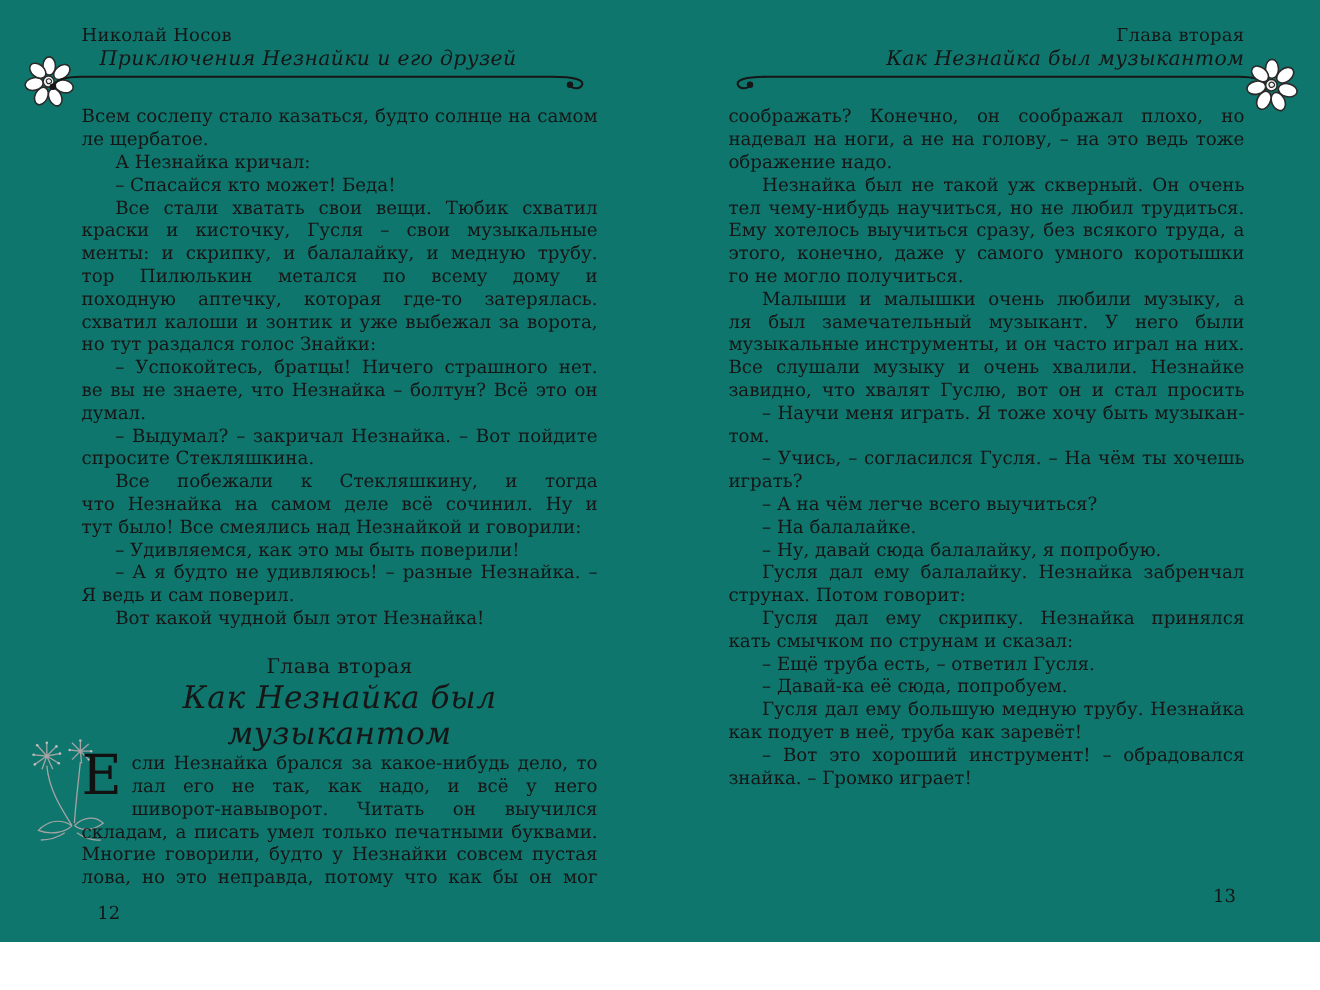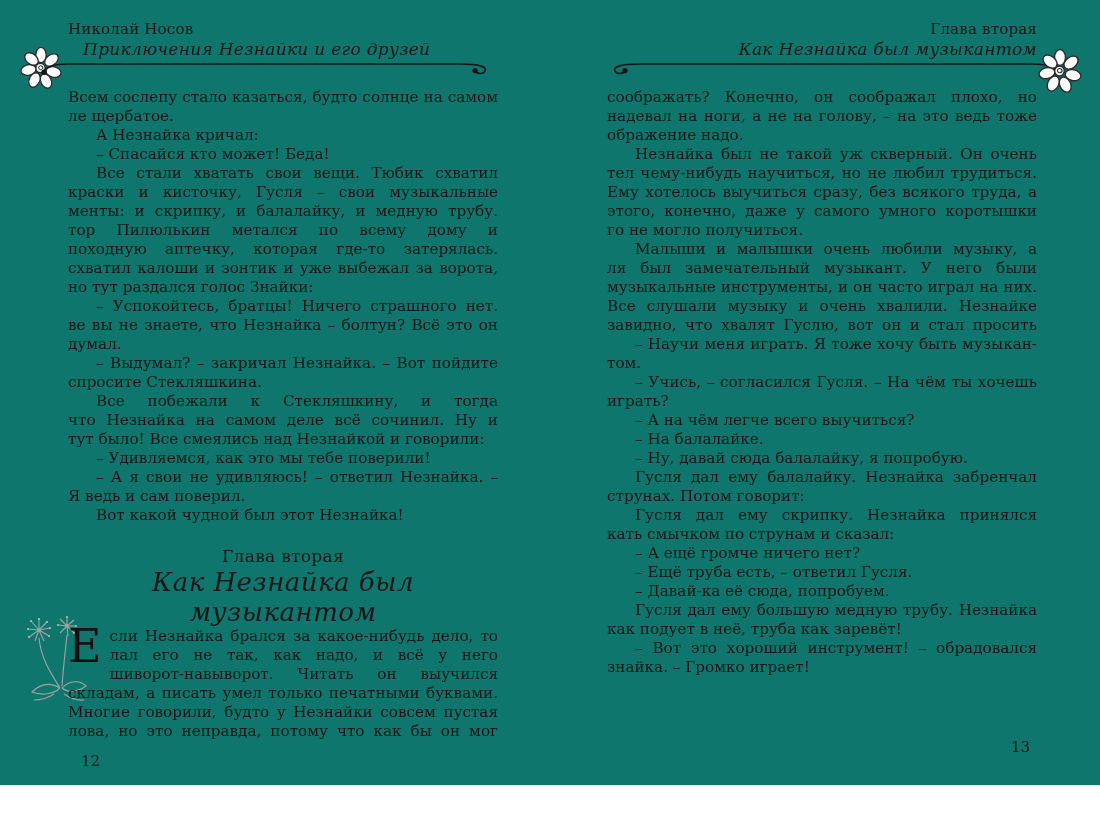--- a/index.html
+++ b/index.html
@@ -107,24 +107,24 @@
         <div>
           <div class="line ind">– Выдумал? – закричал Незнайка. – Вот пойдите</div>
           <div class="line last">спросите Стекляшкина.</div>
         </div>
         <div>
           <div class="line ind">Все побежали к Стекляшкину, и тогда выяснилось,</div>
           <div class="line">что Незнайка на самом деле всё сочинил. Ну и смеху</div>
           <div class="line last">тут было! Все смеялись над Незнайкой и говорили:</div>
         </div>
         <div>
-          <div class="line last ind">– Удивляемся, как это мы тебе поверили!</div>
-        </div>
-        <div>
-          <div class="line ind">– А я свои не удивляюсь! – ответил Незнайка. –</div>
+          <div class="line last ind">– Удивляемся, как это мы быть поверили!</div>
+        </div>
+        <div>
+          <div class="line ind">– А я будто не удивляюсь! – разные Незнайка. –</div>
           <div class="line last">Я ведь и сам поверил.</div>
         </div>
         <div>
           <div class="line last ind">Вот какой чудной был этот Незнайка!</div>
         </div>
       </div>
 
     <div class="ch-kicker">Глава вторая</div>
     <div class="ch-title">Как Незнайка был музыкантом</div>
 
@@ -247,23 +247,20 @@
         </div>
         <div>
           <div class="line ind">Гусля дал ему балалайку. Незнайка забренчал на</div>
           <div class="line last">струнах. Потом говорит:</div>
         </div>
         <div>
           <div class="line ind">Гусля дал ему скрипку. Незнайка принялся пили-</div>
           <div class="line last">кать смычком по струнам и сказал:</div>
         </div>
         <div>
-          <div class="line last ind">– А ещё громче ничего нет?</div>
-        </div>
-        <div>
           <div class="line last ind">– Ещё труба есть, – ответил Гусля.</div>
         </div>
         <div>
           <div class="line last ind">– Давай-ка её сюда, попробуем.</div>
         </div>
         <div>
           <div class="line ind">Гусля дал ему большую медную трубу. Незнайка</div>
           <div class="line last">как подует в неё, труба как заревёт!</div>
         </div>
         <div>

